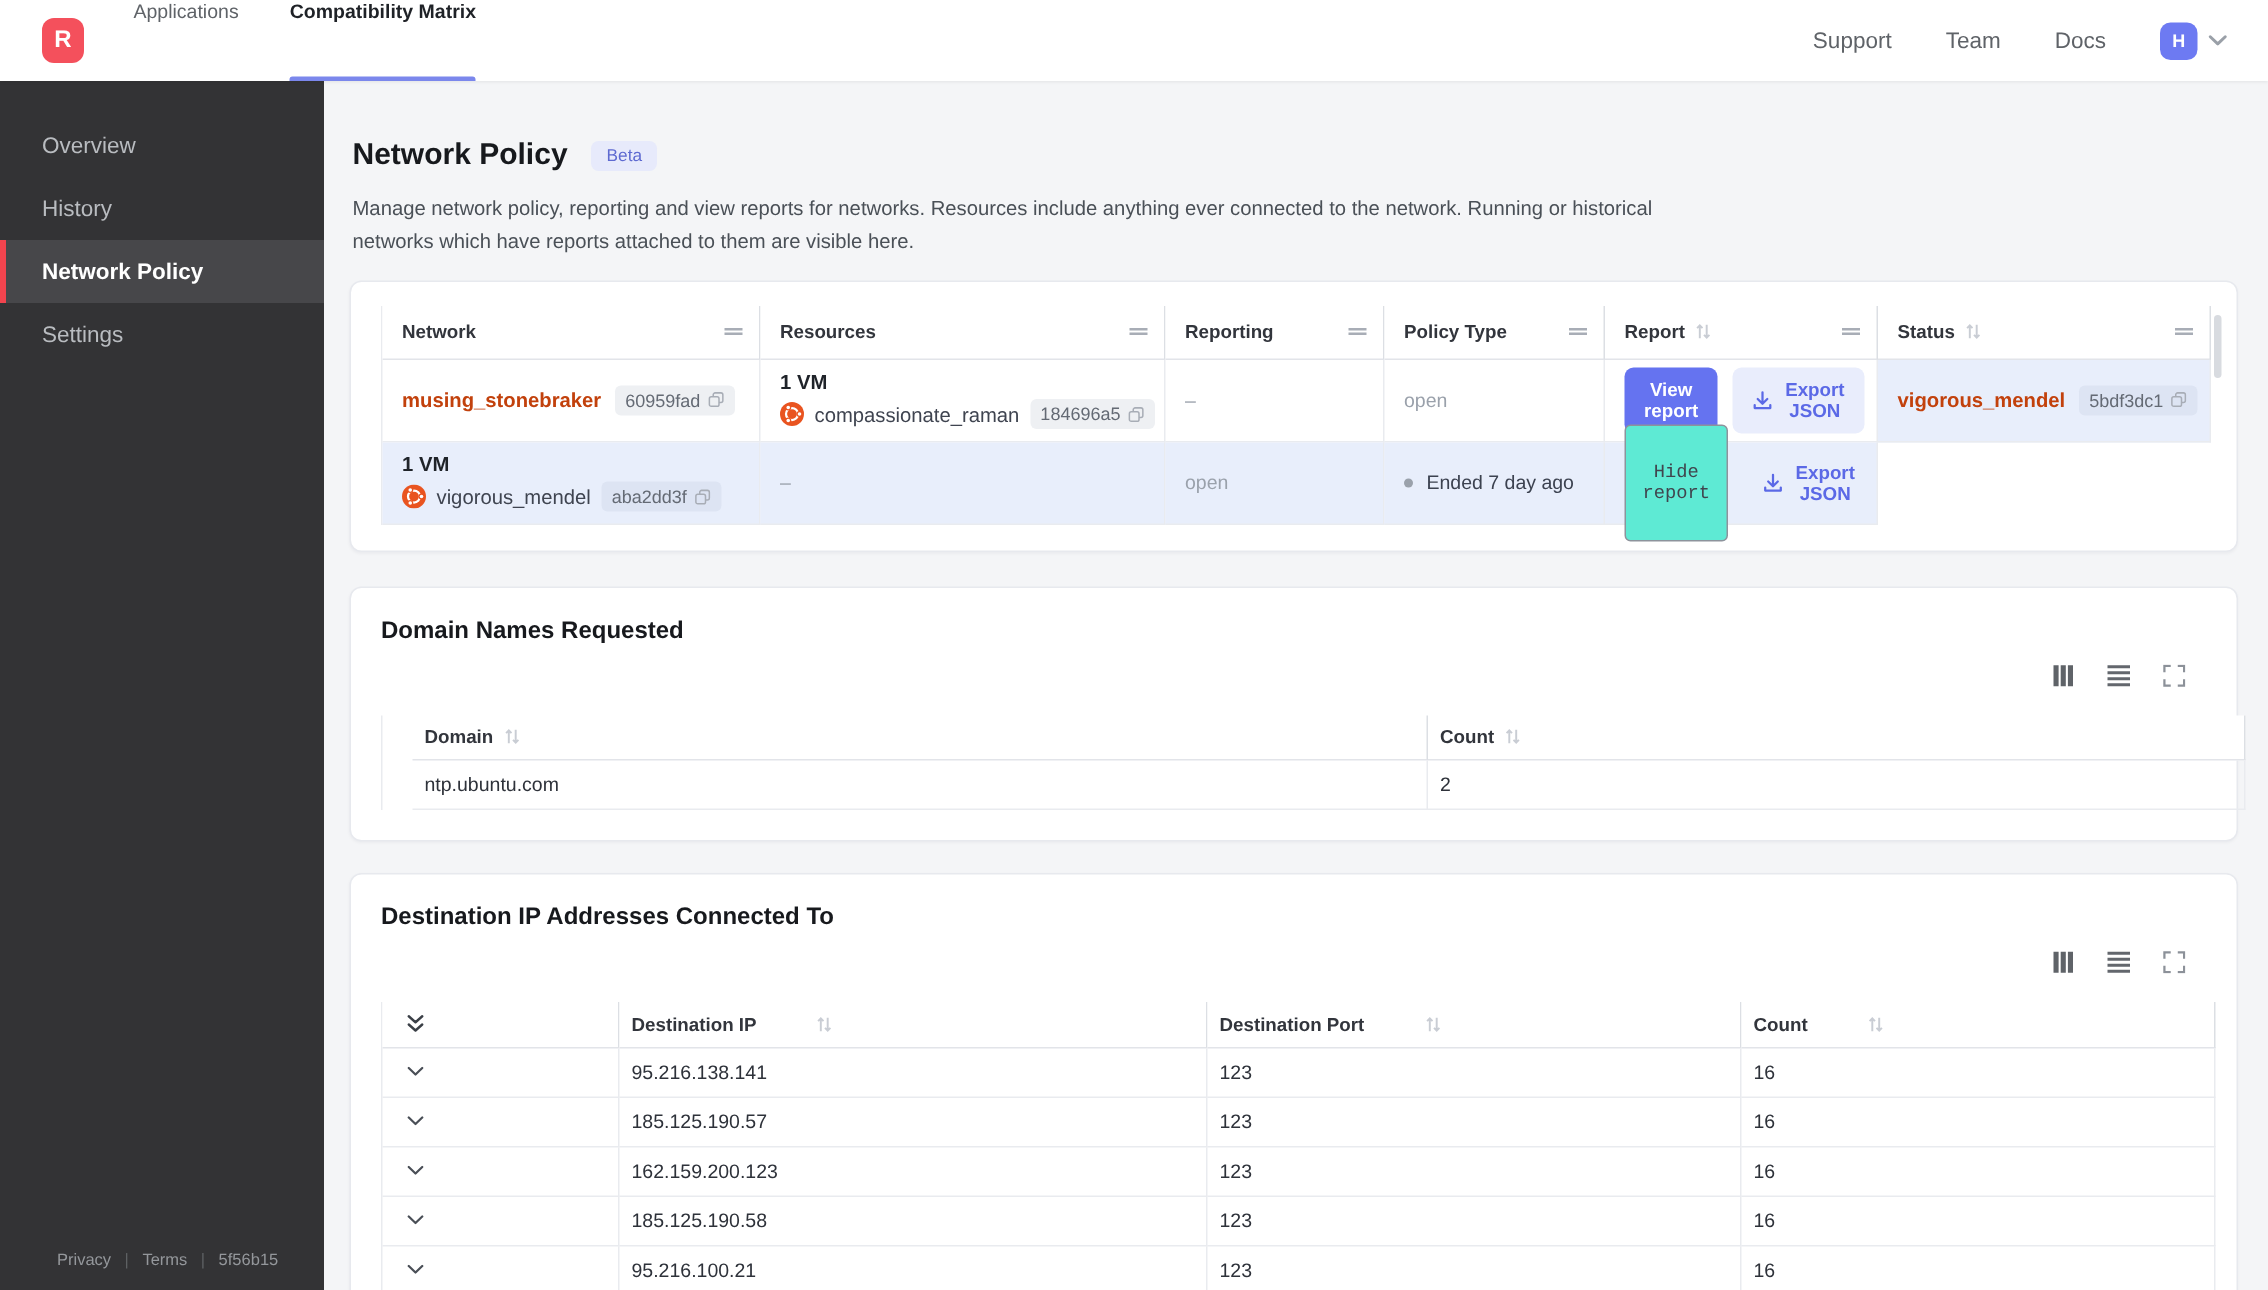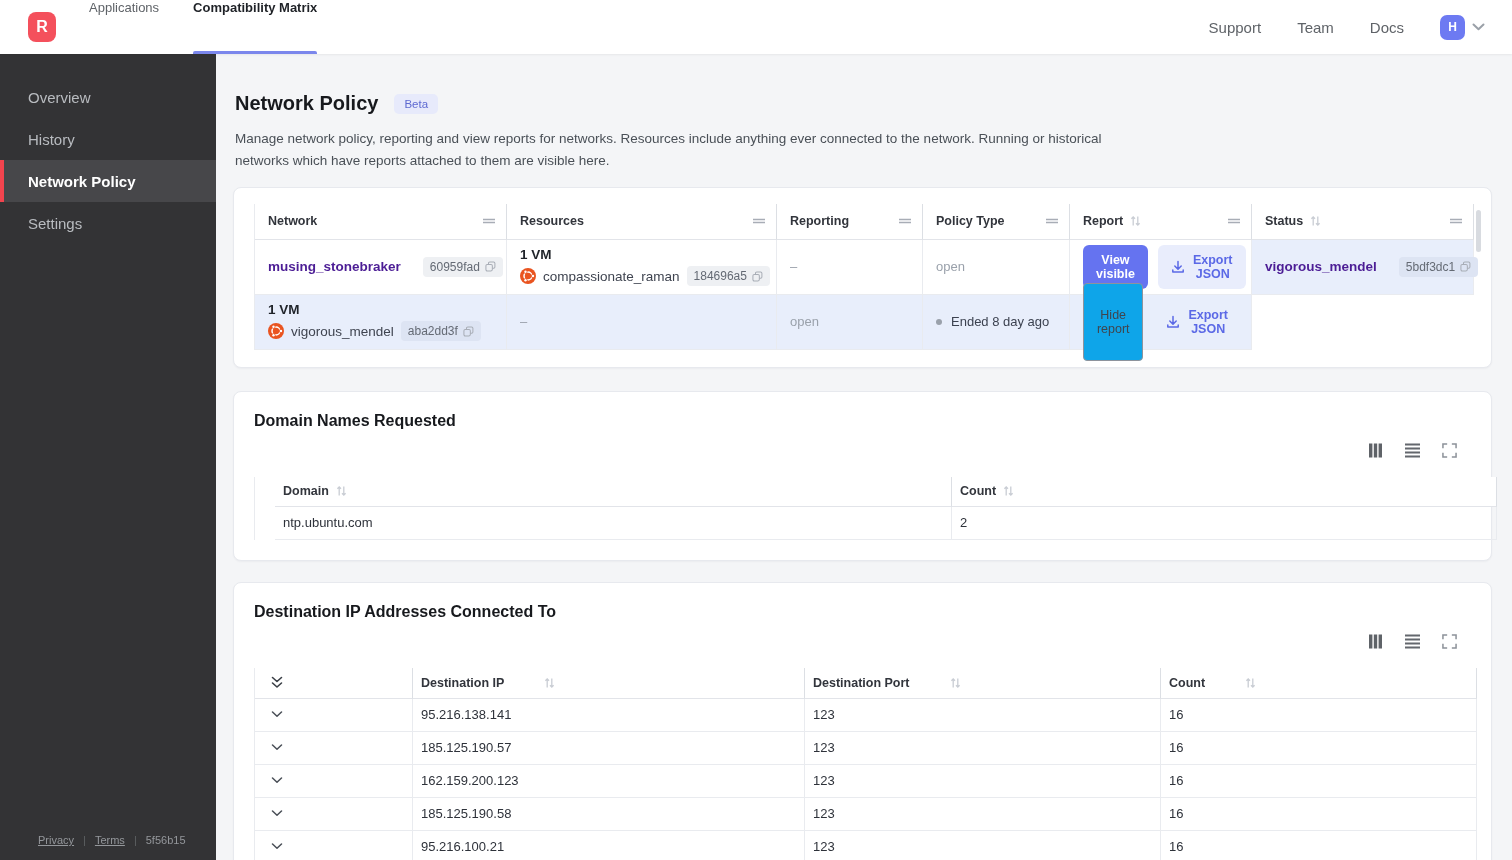--- a/index.html
+++ b/index.html
@@ -21,21 +21,21 @@
   .avatar { width:25px; height:25px; border-radius:7px; background:#6d7af2; color:#fff; font-size:12px; font-weight:bold;
             display:flex; align-items:center; justify-content:center; }
 
   
   .sidebar { position:fixed; top:54px; left:0; bottom:0; width:216px; background:#333335; padding-top:22px; z-index:20;
              display:flex; flex-direction:column; }
   .side-item { height:42px; display:flex; align-items:center; padding-left:28px; font-size:15px; color:#b9bcc0; cursor:pointer; }
   .side-item.active { background:#47474a; color:#fff; border-left:4px solid #f2444e; padding-left:24px; font-weight:bold; }
   .side-footer { margin-top:auto; padding:0 0 14px 38px; display:flex; align-items:center; gap:9px; font-size:11px; color:#94979b; }
   .side-footer .sep { color:#5e6163; }
-  .side-footer .lnk { cursor:pointer;text-decoration:underline; }
+  .side-footer .lnk { cursor:pointer; }
 
   
   .main { margin-left:216px; padding:92px 20px 0 17px; height:860px; overflow:hidden; }
   .page-head { display:flex; align-items:center; gap:16px; margin-left:2px; }
   .page-title { font-size:20px; font-weight:bold; color:#17191d; }
   .beta-badge { background:#e7eafb; color:#5e6ad1; font-size:11.5px; padding:4px 10px; border-radius:5px; }
   .page-desc { margin:13px 0 15px 2px; max-width:880px; font-size:13.5px; line-height:1.62; color:#4a5057; }
 
   .card { background:#fff; border:1px solid #e7e9ee; border-radius:8px; box-shadow:0 1px 2px rgba(16,24,40,.04); }
   .card1 { padding:16px 16px 17px 20px; margin-bottom:23px; position:relative; }
@@ -48,33 +48,33 @@
   .cell { display:flex; align-items:center; font-size:13px; color:#2e323a; border-right:1px solid #e9ebef; border-bottom:1px solid #e9ebef; }
   .spacer { flex:1; }
   .muted { color:#9aa1ab; }
 
   
   .ntable { grid-template-columns:252px 270px 146px 147px 182px 222px; }
   .ntable .hcell { height:36px; padding:0 10px 0 13px; }
   .ntable .cell { padding:0 10px 0 13px; }
   .row-h1 { height:55px; }
   .sel { background:#e8eefb; }
-  .net-name { font-weight:bold; font-size:13.5px; color:#4c1d95; margin-right:22px; }
+  .net-name { font-weight:bold; font-size:13.5px; color:#c2410c; margin-right:9px; }
   .idbadge { display:inline-flex; align-items:center; gap:5px; background:#eef0f3; border-radius:4px; padding:3px 7px;
              font-size:12px; color:#646a74; cursor:default; }
   .sel .idbadge { background:#dde4f3; }
   .res-cell { flex-direction:column; align-items:flex-start; justify-content:center; gap:4px; }
   .res-title { font-weight:bold; font-size:13.5px; color:#1f2329; }
   .res-line { display:flex; align-items:center; gap:7px; font-size:13.5px; color:#3f4450; }
   .status-line { display:flex; align-items:center; gap:9px; font-size:13px; color:#3c4250; }
   .dot { width:6px; height:6px; border-radius:50%; background:#9aa1ab; }
   .btn-primary { background:#6573f0; color:#fff; border:none; border-radius:6px; padding:8px 13px; font-size:12.5px; font-weight:bold;
                  font-family:inherit; cursor:pointer; }
-  .btn-outline { background:#0ea5e9; color:#40454e; border:1px solid #8d939c; border-radius:4px; padding:24px 11px; font-size:12.5px;
-                 font-family:Liberation Sans, sans-serif; cursor:pointer; }
+  .btn-outline { background:#5eead4; color:#40454e; border:1px solid #8d939c; border-radius:4px; padding:24px 11px; font-size:12.5px;
+                 font-family:Liberation Mono, monospace; cursor:pointer; }
   .btn-export { display:inline-flex; align-items:center; gap:8px; background:#e9edfc; color:#5b69e6; border:none; border-radius:6px;
                 padding:8px 13px; font-size:12.5px; font-weight:bold; font-family:inherit; cursor:pointer; margin-left:10px; }
   .btn-export.ghost { background:transparent; }
 
   
   .card2 { padding:20px 20px 20px 20px; margin-bottom:21px; }
   .card3 { padding:20px 20px 20px 20px; }
   .rc-title { font-size:16px; font-weight:bold; color:#17191d; margin-bottom:12px; }
   .rc-toolbar { display:flex; justify-content:flex-end; align-items:center; gap:21px; padding-right:14px; margin-bottom:18px; height:17px; }
   .tool { cursor:pointer; display:flex; align-items:center; }
@@ -248,21 +248,21 @@
                   <rect x="3.8" y="1" width="7" height="7" rx="1.4" fill="none" stroke="#a8adb6" stroke-width="1.1"></rect>
                   <rect x="1" y="3.8" width="7" height="7" rx="1.4" fill="#eef0f3" stroke="#a8adb6" stroke-width="1.1"></rect>
                 </svg>
               </span>
           </span>
         </span>
       </div>
       <div class="cell row-h1 muted">–</div>
       <div class="cell row-h1 muted">open</div>
       <div class="cell row-h1">
-        <button class="btn-primary">View visible</button>
+        <button class="btn-primary">View report</button>
         <button class="btn-export">
           <span style="display:flex">
               <svg width="14" height="14" viewBox="0 0 14 14">
                 <path d="M7 1.5 V9 M3.8 6 L7 9.2 L10.2 6" fill="none" stroke="#5b69e6" stroke-width="1.5" stroke-linecap="round" stroke-linejoin="round"></path>
                 <path d="M1.8 10 V12 H12.2 V10" fill="none" stroke="#5b69e6" stroke-width="1.5" stroke-linecap="round" stroke-linejoin="round"></path>
               </svg>
             </span>
           <span>Export JSON</span>
         </button>
       </div>
@@ -304,21 +304,21 @@
                 </svg>
               </span>
           </span>
         </span>
       </div>
       <div class="cell row-h1 muted sel">–</div>
       <div class="cell row-h1 muted sel">open</div>
       <div class="cell row-h1 sel">
         <span class="status-line">
             <span class="dot"></span>
-            <span>Ended 8 day ago</span>
+            <span>Ended 7 day ago</span>
           </span>
       </div>
       <div class="cell row-h1 sel">
         <button class="btn-outline">Hide report</button>
         <button class="btn-export ghost">
           <span style="display:flex">
               <svg width="14" height="14" viewBox="0 0 14 14">
                 <path d="M7 1.5 V9 M3.8 6 L7 9.2 L10.2 6" fill="none" stroke="#5b69e6" stroke-width="1.5" stroke-linecap="round" stroke-linejoin="round"></path>
                 <path d="M1.8 10 V12 H12.2 V10" fill="none" stroke="#5b69e6" stroke-width="1.5" stroke-linecap="round" stroke-linejoin="round"></path>
               </svg>

